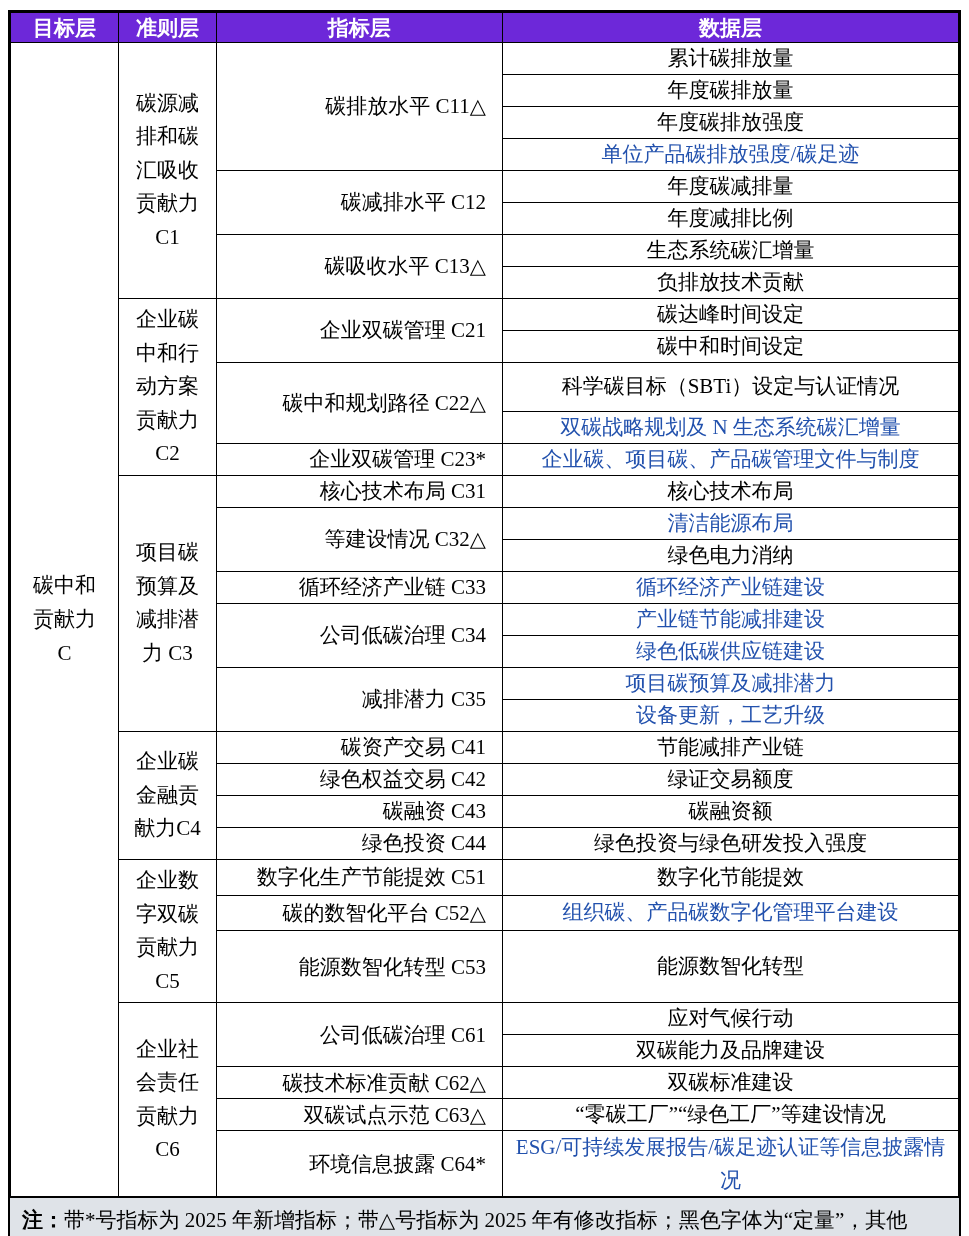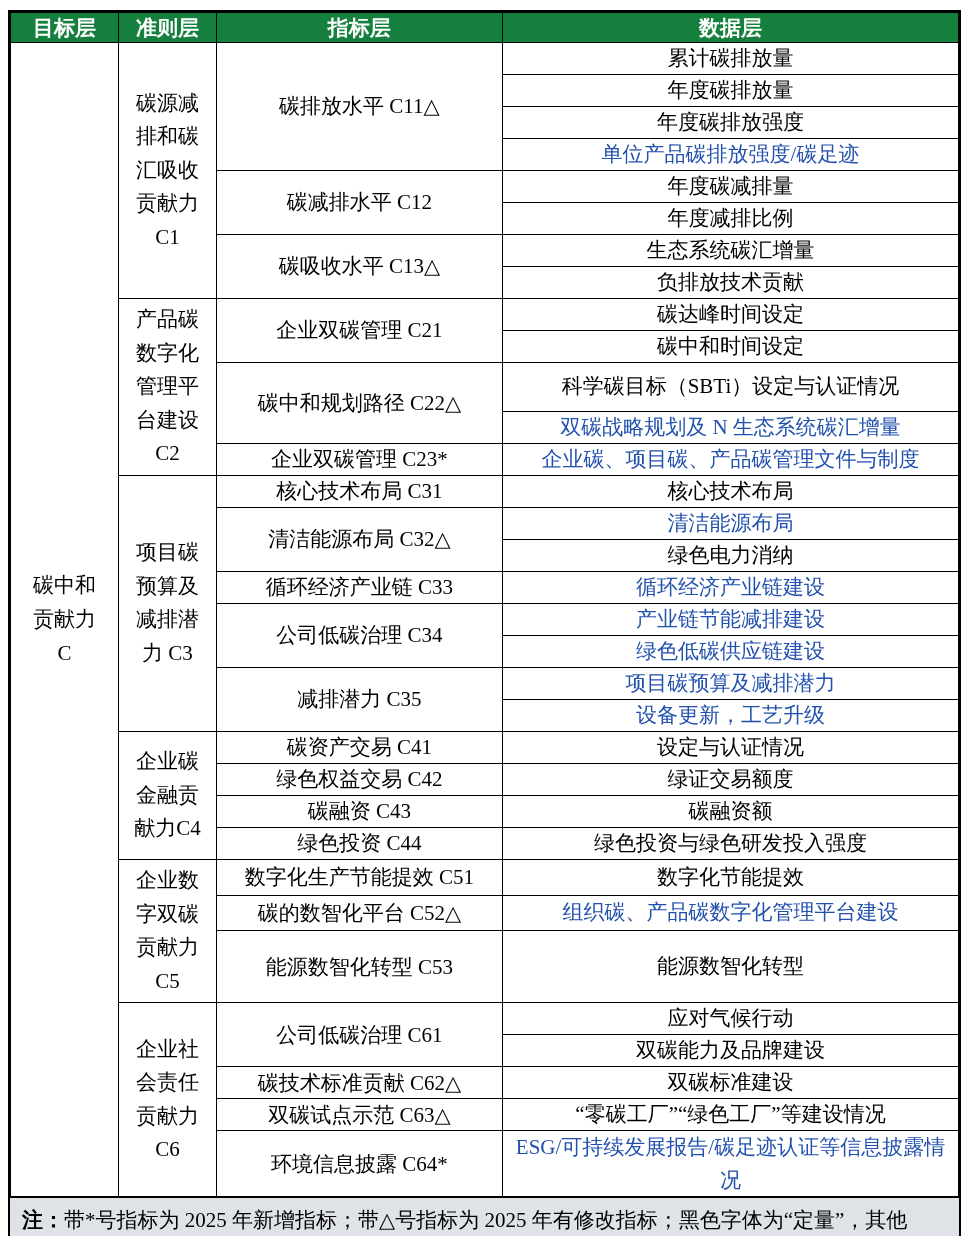--- a/index.html
+++ b/index.html
@@ -23,43 +23,44 @@
   col.c-indicator{width:30.2%;}
   col.c-data{width:48.1%;}
   th,td{
     border:1px solid #000;
     text-align:center;
     vertical-align:middle;
     font-size:21px;
     overflow:hidden;
   }
   th{
-    background:#15803d;
+    background:#6d28d9;
     color:#ffffff;
     font-weight:bold;
     height:29px;
     padding:0 2px;
   }
   td.data-cell{
     height:31px;
     padding:0 6px;
     line-height:1.3;
   }
   td.data-cell.tall{height:64px;line-height:1.55;}
   td.goal-cell{
     padding:0 20px;
     line-height:1.6;
   }
   td.criterion-cell{
     padding:4px 13px;
     line-height:1.6;
   }
   td.indicator-cell{
-    padding:0 6px;
+    padding:0 16px;
     line-height:1.45;
+    text-align:right;
   }
   .blue{color:#2251ad;}
   .note{
     background:#dfe3e8;
     border-top:1px solid #000;
     font-size:21px;
     line-height:1.45;
     text-align:left;
     padding:7px 12px 10px 12px;
   }
@@ -108,21 +109,21 @@
           <td class="data-cell">年度减排比例</td>
         </tr>
         <tr>
           <td rowspan="2" class="indicator-cell">碳吸收水平 C13△</td>
           <td class="data-cell">生态系统碳汇增量</td>
         </tr>
         <tr>
           <td class="data-cell">负排放技术贡献</td>
         </tr>
         <tr>
-          <td rowspan="5" class="criterion-cell">产品碳数字化管理平台建设 C2</td>
+          <td rowspan="5" class="criterion-cell">企业碳中和行动方案贡献力 C2</td>
           <td rowspan="2" class="indicator-cell">企业双碳管理 C21</td>
           <td class="data-cell">碳达峰时间设定</td>
         </tr>
         <tr>
           <td class="data-cell">碳中和时间设定</td>
         </tr>
         <tr>
           <td rowspan="2" class="indicator-cell">碳中和规划路径 C22△</td>
           <td class="data-cell">科学碳目标（SBTi）设定与认证情况</td>
         </tr>
@@ -132,21 +133,21 @@
         <tr>
           <td rowspan="1" class="indicator-cell">企业双碳管理 C23*</td>
           <td class="data-cell blue">企业碳、项目碳、产品碳管理文件与制度</td>
         </tr>
         <tr>
           <td rowspan="8" class="criterion-cell">项目碳预算及减排潜力 C3</td>
           <td rowspan="1" class="indicator-cell">核心技术布局 C31</td>
           <td class="data-cell">核心技术布局</td>
         </tr>
         <tr>
-          <td rowspan="2" class="indicator-cell">清洁能源布局 C32△</td>
+          <td rowspan="2" class="indicator-cell">等建设情况 C32△</td>
           <td class="data-cell blue">清洁能源布局</td>
         </tr>
         <tr>
           <td class="data-cell">绿色电力消纳</td>
         </tr>
         <tr>
           <td rowspan="1" class="indicator-cell">循环经济产业链 C33</td>
           <td class="data-cell blue">循环经济产业链建设</td>
         </tr>
         <tr>
@@ -159,21 +160,21 @@
         <tr>
           <td rowspan="2" class="indicator-cell">减排潜力 C35</td>
           <td class="data-cell blue">项目碳预算及减排潜力</td>
         </tr>
         <tr>
           <td class="data-cell blue">设备更新，工艺升级</td>
         </tr>
         <tr>
           <td rowspan="4" class="criterion-cell">企业碳金融贡献力C4</td>
           <td rowspan="1" class="indicator-cell">碳资产交易 C41</td>
-          <td class="data-cell">设定与认证情况</td>
+          <td class="data-cell">节能减排产业链</td>
         </tr>
         <tr>
           <td rowspan="1" class="indicator-cell">绿色权益交易 C42</td>
           <td class="data-cell">绿证交易额度</td>
         </tr>
         <tr>
           <td rowspan="1" class="indicator-cell">碳融资 C43</td>
           <td class="data-cell">碳融资额</td>
         </tr>
         <tr>

